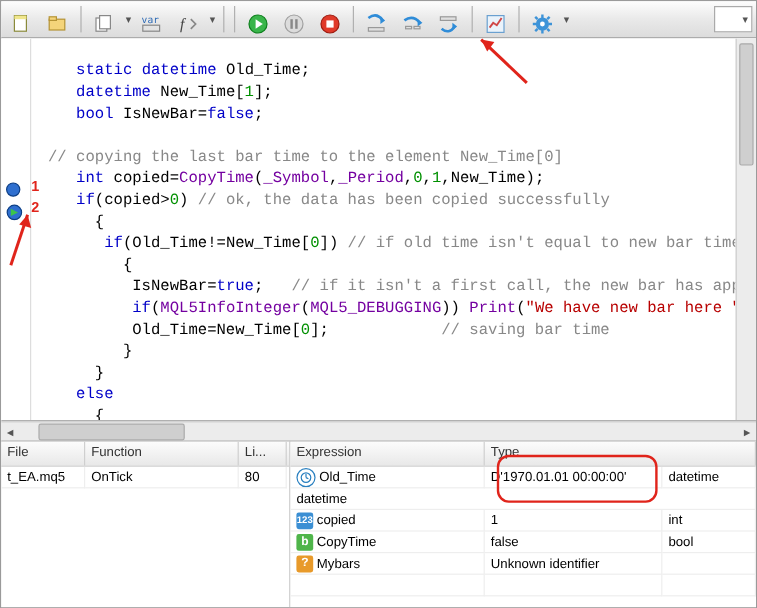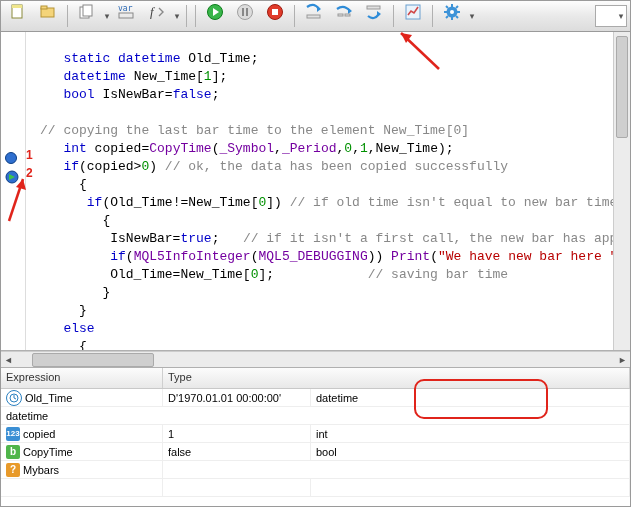--- a/index.html
+++ b/index.html
@@ -1,19 +1,19 @@
 <!DOCTYPE html>
 <html><head>
 <meta charset="utf-8">
 <style>
   html,body{margin:0;padding:0;font-family:"Segoe UI",Tahoma,Arial,sans-serif;font-size:12px;background:#fff;color:#000;}
   .app{width:631px;height:507px;border:1px solid #9a9a9a;box-sizing:border-box;display:flex;flex-direction:column;overflow:hidden;position:relative;}
   
   .toolbar{height:32px;background:linear-gradient(#fdfdfd,#e9e9e9 50%,#dcdcdc);border-bottom:1px solid #9a9a9a;display:flex;align-items:center;padding:0 3px;gap:2px;}
-  .tb-btn{width:26px;height:26px;border:1px solid transparent;border-radius:3px;display:flex;align-items:flex-start;justify-content:center;background:transparent;}
+  .tb-btn{width:26px;height:26px;border:1px solid transparent;border-radius:3px;display:flex;align-items:flex-end;justify-content:center;background:transparent;}
   .sep{width:1px;height:22px;background:#b0b0b0;margin:0 3px;}
   .compile{width:auto;padding:0 6px;gap:4px;font-size:12px;color:#888;}
   .dropdown{border:1px solid #aaa;background:#fff;height:20px;display:flex;align-items:center;}
   .dropdown.wide{width:30px;margin-left:auto;}
   .arrow-down{width:10px;text-align:center;color:#555;font-size:9px;}
   
   .editor{flex:1 1 auto;display:flex;overflow:hidden;position:relative;background:#fff;border-bottom:1px solid #b0b0b0;}
   .gutter{width:24px;border-right:1px solid #ddd;background:#fff;position:relative;flex:none;}
   .code{flex:1;overflow:hidden;white-space:pre;font-family:Consolas,"Courier New",monospace;font-size:13px;line-height:18px;padding:18px 0 0 14px;color:#000;}
   .c-keyword{color:#0000c8;}
@@ -198,20 +198,34 @@
       </div>
   </div>
   <div class="scroll-h">
     <div class="harrow">◄</div>
     <div class="thumb"></div>
     <div style="flex:1"></div>
     <div class="harrow">►</div>
   </div>
 
   <div class="panels">
+    <div class="pane left">
+      <div class="grid-head">
+        <div class="col" style="width:70px">File</div>
+        <div class="col" style="width:128px">Function</div>
+        <div class="col" style="width:40px">Li...</div>
+      </div>
+      <div class="grid-body" id="left-body">
+          <div class="row">
+            <div class="col" style="width:70px">t_EA.mq5</div>
+            <div class="col" style="width:128px">OnTick</div>
+            <div class="col" style="width:40px">80</div>
+          </div>
+        </div>
+    </div>
     <div class="pane right">
       <div class="grid-head">
         <div class="col" style="width:162px">Expression</div>
         <div class="col" style="flex:1">Type</div>
       </div>
       <div class="grid-body" id="right-body">
           <div class="row">
             <div class="col" style="width:162px">
               <span class="ico" style="background:#fff;border:1px solid #2a80c0;border-radius:50%;">
                 <svg width="10" height="10">
@@ -241,20 +255,21 @@
               <span>CopyTime</span>
             </div>
             <div class="col" style="width:148px">false</div>
             <div class="col" style="flex:1">bool</div>
           </div>
           <div class="row">
             <div class="col" style="width:162px">
               <span class="ico" style="background:#e89a2a;color:#fff;font-weight:bold;">?</span>
               <span>Mybars</span>
             </div>
+            <div class="col" style="width:148px">Unknown identifier</div>
             <div class="col" style="flex:1"></div>
           </div>
           <div class="row">
             <div class="col" style="width:162px"></div>
             <div class="col" style="width:148px"></div>
             <div class="col" style="flex:1"></div>
           </div>
         </div>
     </div>
   </div>

